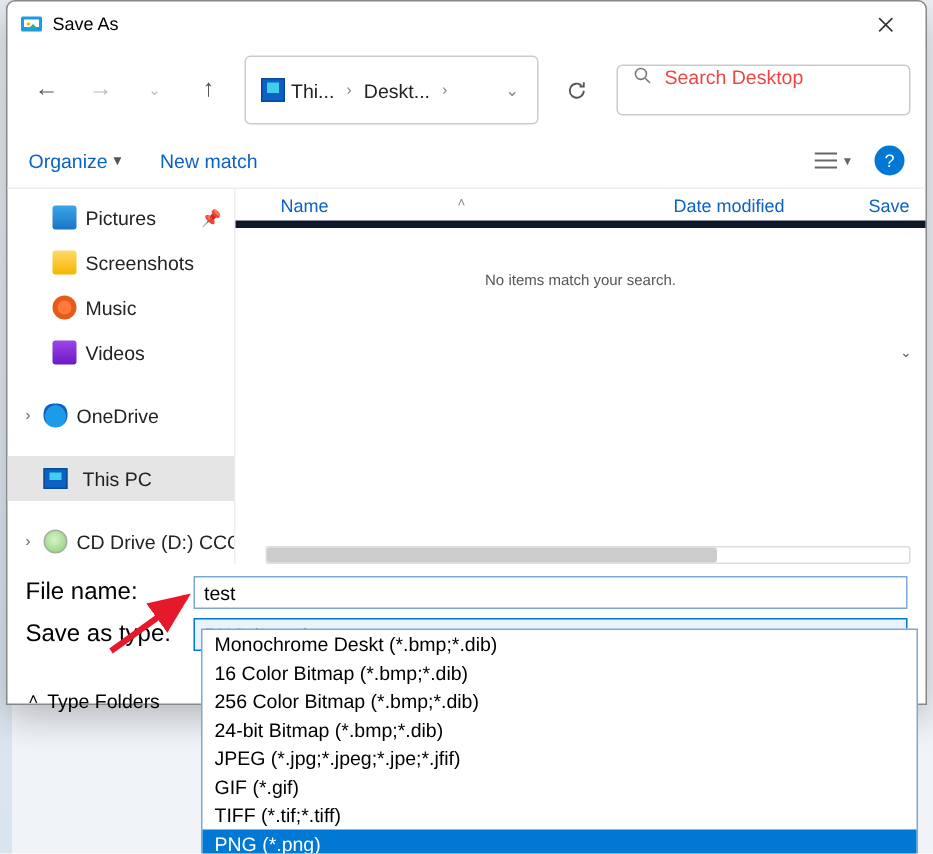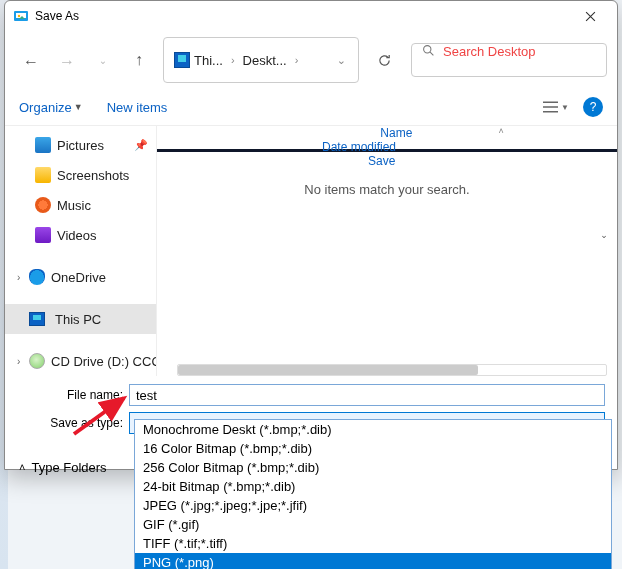--- a/index.html
+++ b/index.html
@@ -38,31 +38,31 @@
   .treeitem{position:relative;}
   .pin{color:#aaa;font-size:11px;margin-left:auto;margin-right:8px;}
   .ic{width:16px;height:16px;display:inline-block;flex-shrink:0;}
   .ic-pictures{background:linear-gradient(#3aa6e8,#1a74c4);border-radius:2px;}
   .ic-music{background:radial-gradient(circle at 50% 50%,#ff7a3a 40%,#e85a1a 42% 100%);border-radius:50%;}
   .ic-folder{background:linear-gradient(#ffd96a,#f7b500);border-radius:2px;}
   .ic-videos{background:linear-gradient(#9a46e8,#6e1ac4);border-radius:2px;}
   .ic-onedrive{background:radial-gradient(ellipse at 50% 55%,#1a9ce8 60%,#0b62c4 62% 100%);border-radius:40% 40% 50% 50%;}
   .ic-disc{background:radial-gradient(circle at 45% 40%,#d8f3c9,#84d16c);border-radius:50%;border:1px solid #aaa;}
   .listpanel{flex:1;position:relative;}
-  .cols{display:flex;border-bottom:3px solid #0f172a;height:26px;align-items:center;font-size:12px;color:#0b62c4;flex-direction:column;}
+  .cols{display:flex;border-bottom:5px solid #0f172a;height:26px;align-items:center;font-size:12px;color:#0b62c4;}
   .col-name{flex:1;padding-left:30px;}
   .col-sort{font-size:9px;color:#888;margin-left:6px;}
   .col-date{width:130px;}
   .col-type{width:38px;}
-  .empty{text-align:center;color:#555;font-size:13px;padding-top:30px;}
+  .empty{text-align:center;color:#555;font-size:10px;padding-top:30px;}
   .scrollbar{position:absolute;bottom:0;left:20px;right:10px;height:12px;border:1px solid #ddd;border-radius:2px;}
   .scrollbar .thumb{position:absolute;left:0;top:0;bottom:0;width:70%;background:#ccc;border-radius:2px;}
   .fields{padding:8px 12px;}
   .fieldrow{display:flex;align-items:center;margin-bottom:6px;}
-  .flabel{width:112px;text-align:right;font-size:12px;padding-right:6px;}
+  .flabel{width:112px;text-align:left;font-size:16px;padding-right:6px;}
   .finput{flex:1;height:22px;border:1px solid #7aa7d8;background:#fff;font-size:13px;padding:0 6px;display:flex;align-items:center;}
   .finput.combo{border-color:#0078d4;background:#e8f3ff;position:relative;}
   .dropbtn{position:absolute;right:2px;top:1px;bottom:1px;width:18px;display:flex;align-items:center;justify-content:center;font-size:9px;color:#555;}
   .bottombar{display:flex;align-items:center;padding:0 14px;height:38px;font-size:13px;}
   .hidebtn{display:flex;align-items:center;gap:6px;color:#000;}
   .dropdown{position:absolute;left:134px;top:419px;width:478px;background:#fff;border:1px solid #7aa7d8;z-index:50;font-size:13px;}
   .dditem{padding:1px 8px;line-height:17px;}
   .dditem.sel{background:#0078d4;color:#fff;}
   .arrow{position:absolute;top:390px;left:68px;z-index:40;pointer-events:none;}
   .ext-bg-strip{position:absolute;top:0;left:0;width:8px;height:569px;background:linear-gradient(180deg,#e8edf3,#d8e4f0);}
@@ -123,21 +123,21 @@
       </span>
       <span>Search Desktop</span>
     </div>
   </div>
 
   <div class="toolbar">
     <div class="org">
         <span>Organize</span>
         <span style="font-size:9px;color:#555;">▼</span>
       </div>
-    <div>New items</div>
+    <div>New match</div>
     <div class="right">
       <div class="viewbtn">
         <svg width="15" height="12" viewBox="0 0 16 12">
             <path d="M0 1h16M0 6h16M0 11h16" stroke="#666" stroke-width="1.5"></path>
           </svg>
         <span style="font-size:8px;">▼</span>
       </div>
       <div class="helpbtn">?</div>
     </div>
   </div>

